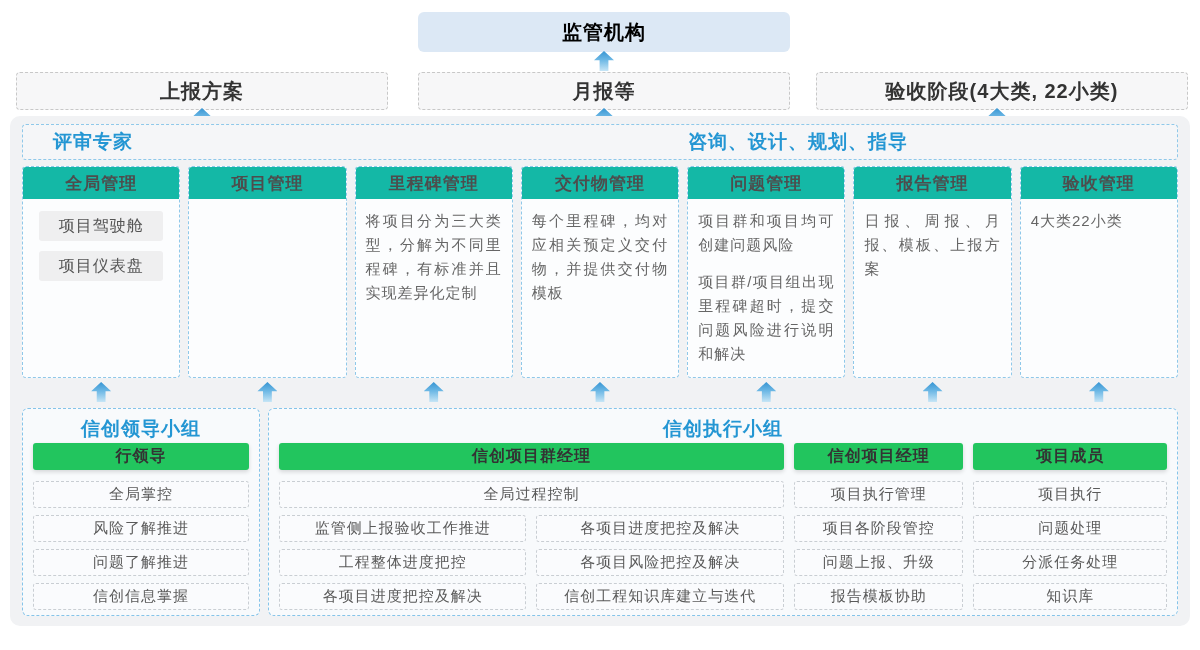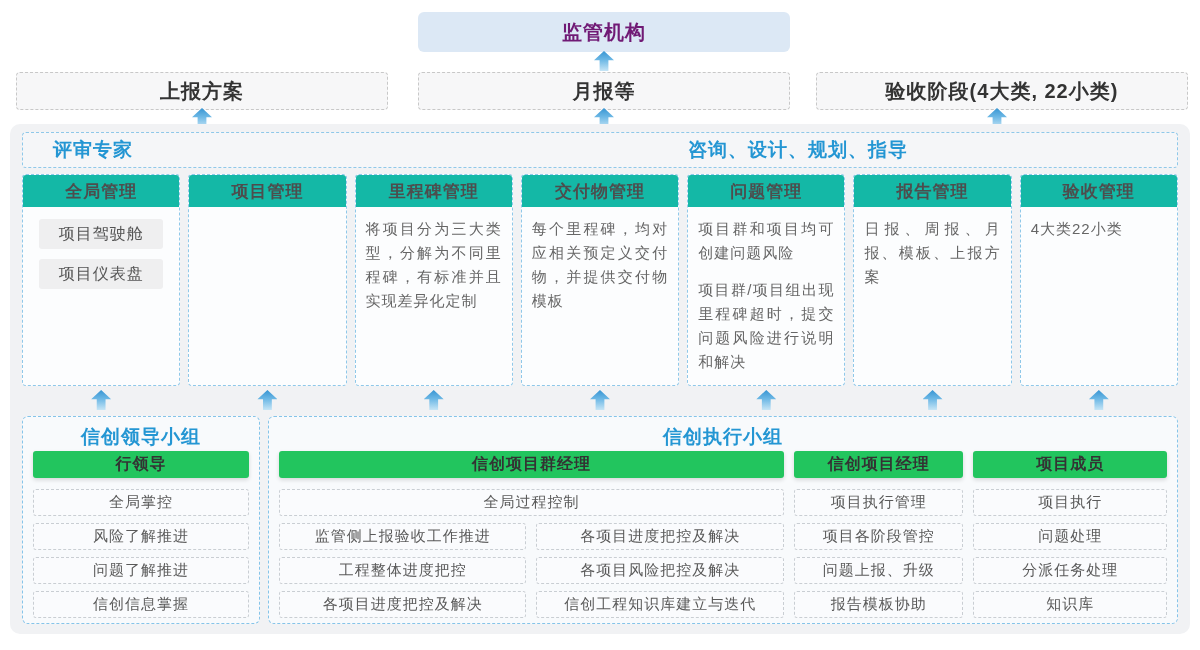--- a/index.html
+++ b/index.html
@@ -5,42 +5,42 @@
   * { margin:0; padding:0; box-sizing:border-box; }
   html,body { background:#ffffff; }
   body { font-family:"Liberation Sans","DejaVu Sans",sans-serif; }
   .canvas { position:relative; width:1200px; height:650px; background:#ffffff; overflow:hidden; }
 
   
   .reg-box {
     position:absolute; left:418px; top:12px; width:372px; height:40px;
     background:#dce8f5; border-radius:6px;
     display:flex; align-items:center; justify-content:center;
-    font-size:20px; font-weight:bold; color:#701a75; letter-spacing:1px;
+    font-size:20px; font-weight:bold; color:#000000; letter-spacing:1px;
   }
   .out-box {
     position:absolute; top:72px; height:38px;
     background:#f7f7f8; border:1px dashed #c8c8c8; border-radius:4px;
     display:flex; align-items:center; justify-content:center;
     font-size:20px; font-weight:bold; color:#333333; letter-spacing:1px;
   }
   .out-1 { left:16px;  width:372px; }
   .out-2 { left:418px; width:372px; }
   .out-3 { left:816px; width:372px; }
 
   .arrow {
     width:20px; height:20px;
     background:linear-gradient(180deg,#3795d3 0%,#6db8e5 45%,#c6e5f6 100%);
     clip-path:polygon(50% 0,100% 46%,72% 46%,72% 100%,28% 100%,28% 46%,0 46%);
   }
   .arrow.abs { position:absolute; }
 
   
   .container {
-    position:absolute; left:10px; top:124px; width:1180px; height:510px;
+    position:absolute; left:10px; top:116px; width:1180px; height:510px;
     background:#f1f2f4; border-radius:10px;
   }
   .advisor-bar {
     position:relative; margin:8px 12px 0 12px; height:36px;
     border:1px dashed #8fc8e9; border-radius:4px; background:#f5f6f8;
   }
   .advisor-left {
     position:absolute; left:30px; top:0; height:34px; line-height:34px;
     font-size:19px; font-weight:bold; color:#2496d3; letter-spacing:1px;
   }

